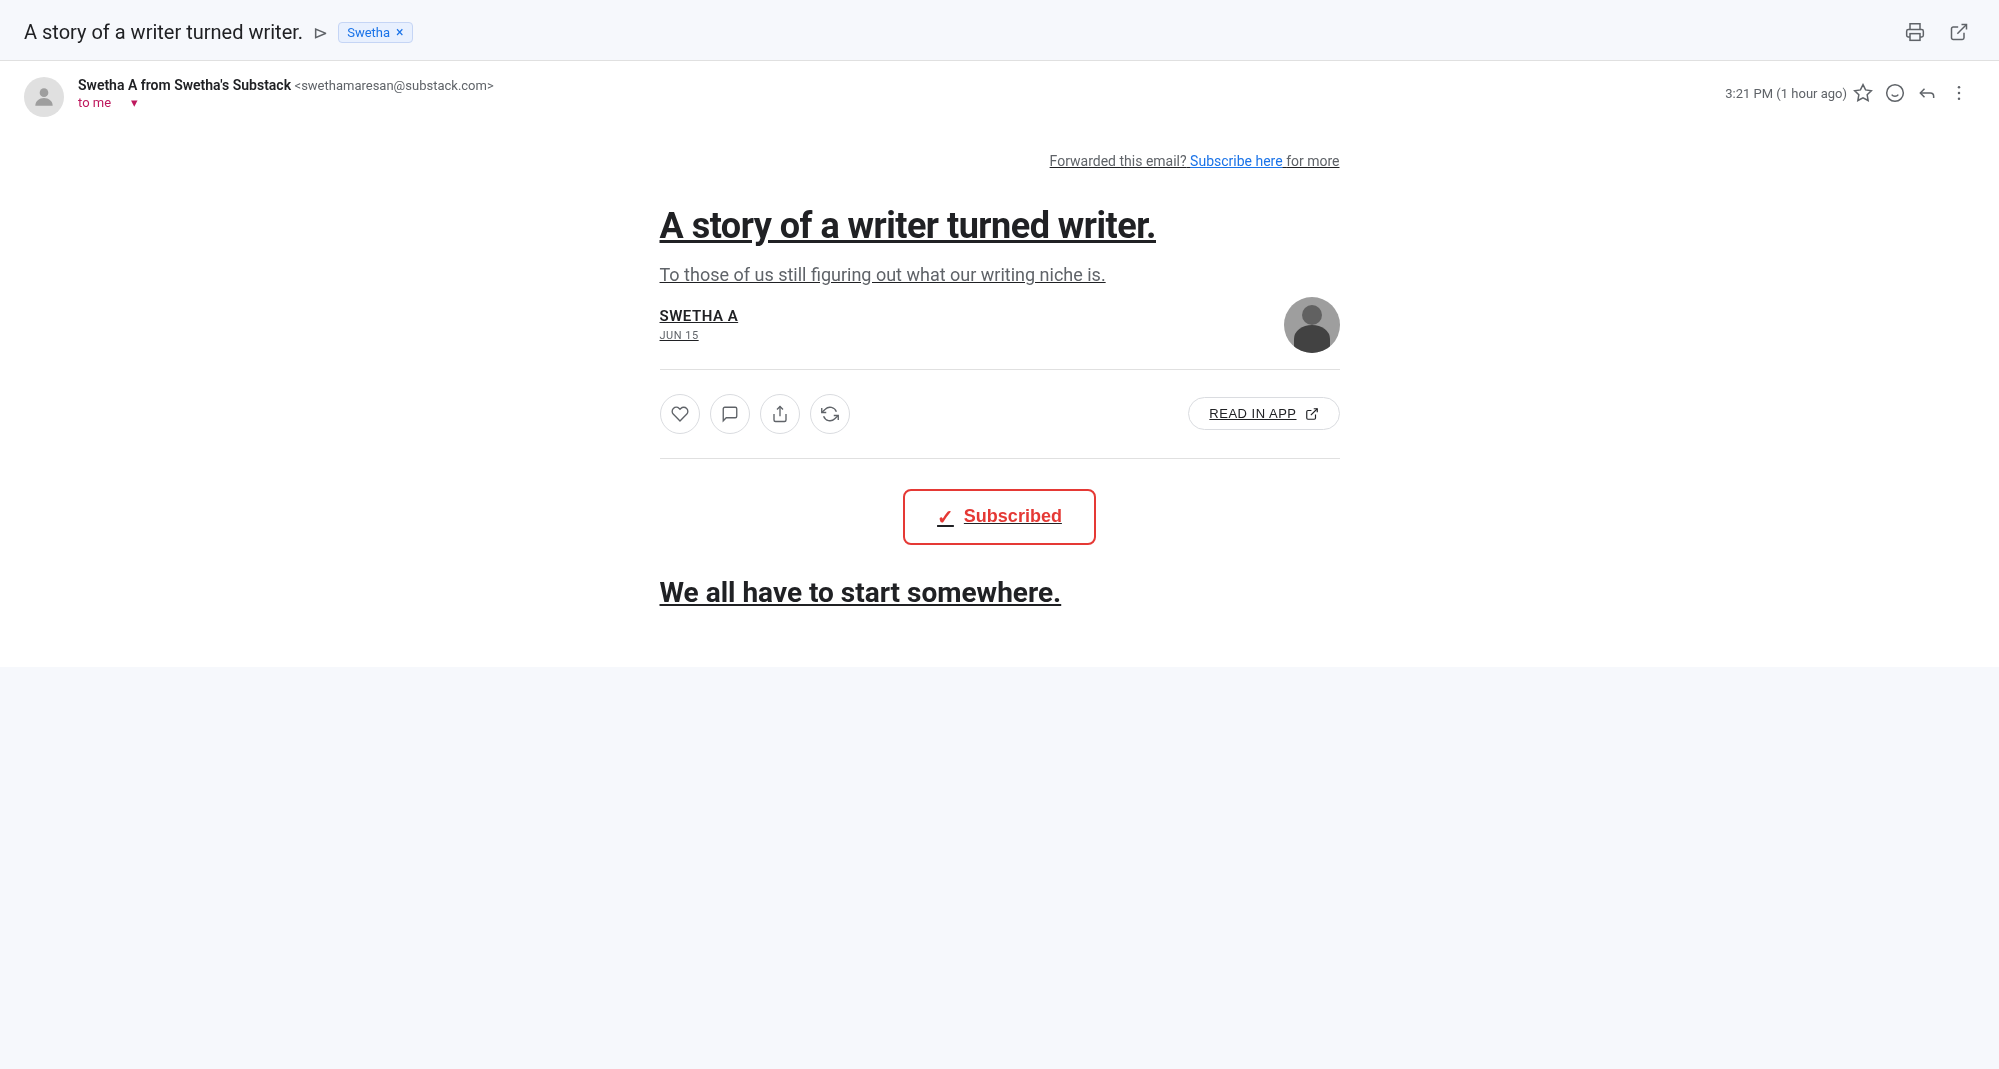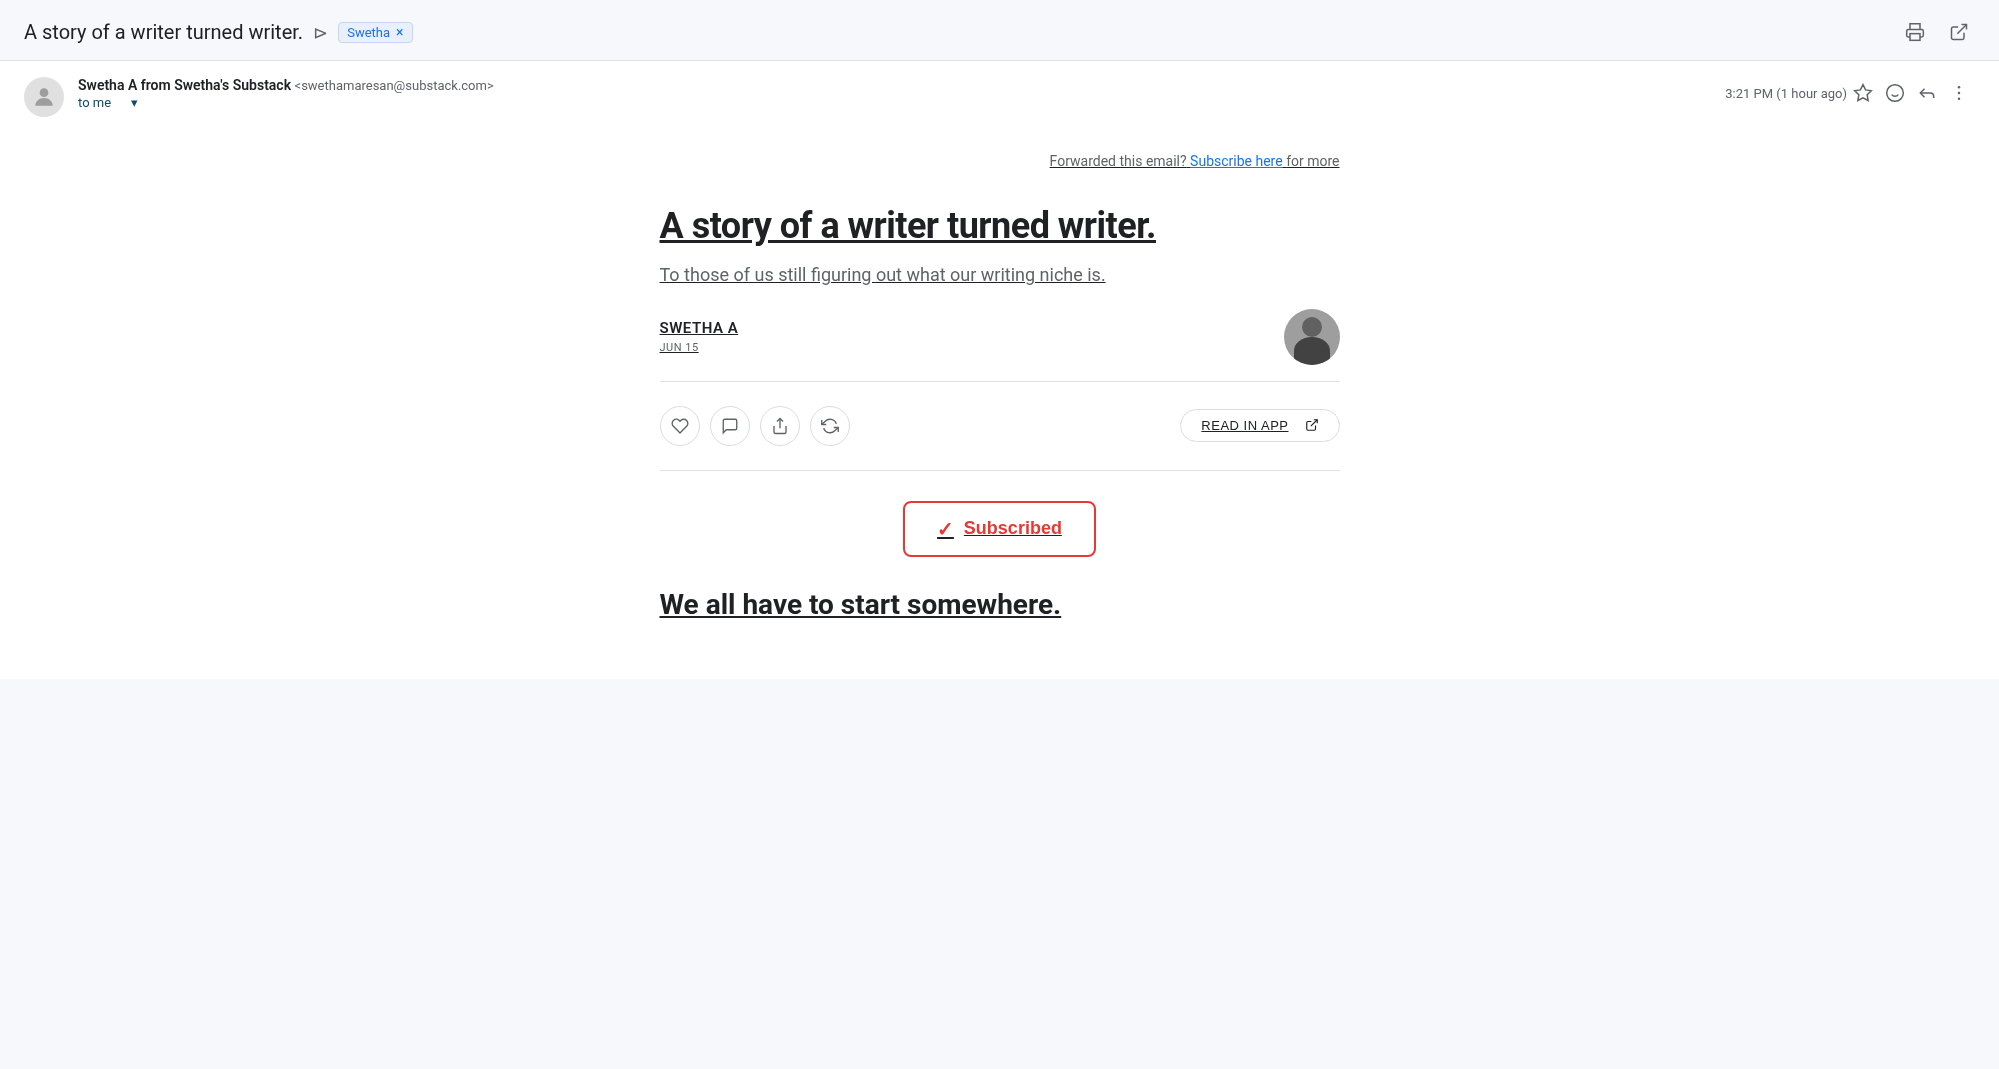--- a/index.html
+++ b/index.html
@@ -120,21 +120,21 @@
       font-weight: 400;
       color: #5f6368;
       font-size: 13px;
       margin-top: 12px;
     }
 
     .to-me {
       display: flex;
       align-items: flex-end;
       gap: 20px;
-      color: #0c4a6e;
+      color: #be185d;
       font-size: 13px;
       cursor: pointer;
     }
 
     .meta-right {
       display: flex;
       align-items: center;
       gap: 0;
       flex-shrink: 0;
     }
@@ -178,21 +178,21 @@
       color: #202124;
       line-height: 1.3;
       margin-top: 24px;
       margin-bottom: 14px;
       letter-spacing: -0.5px;
     }
 
     .article-subtitle {
       font-size: 18px;
       color: #5f6368;
-      margin-bottom: 24px;
+      margin-bottom: 12px;
       font-weight: 400;
     }
 
     .author-row {
       display: flex;
       align-items: center;
       justify-content: space-between;
       margin-bottom: 6px;
     }
 
@@ -282,22 +282,22 @@
       color: #5f6368;
       font-size: 17px;
     }
 
     .read-in-app-btn {
       border: 1px solid #dadce0;
       background: #fff;
       border-radius: 20px;
       padding: 8px 20px;
       display: flex;
-      align-items: flex-start;
-      gap: 16px;
+      align-items: flex-end;
+      gap: 8px;
       cursor: pointer;
       font-size: 13px;
       font-weight: 500;
       color: #202124;
       letter-spacing: 0.5px;
       text-transform: uppercase;
     }
 
     .subscribed-section {
       display: flex;

